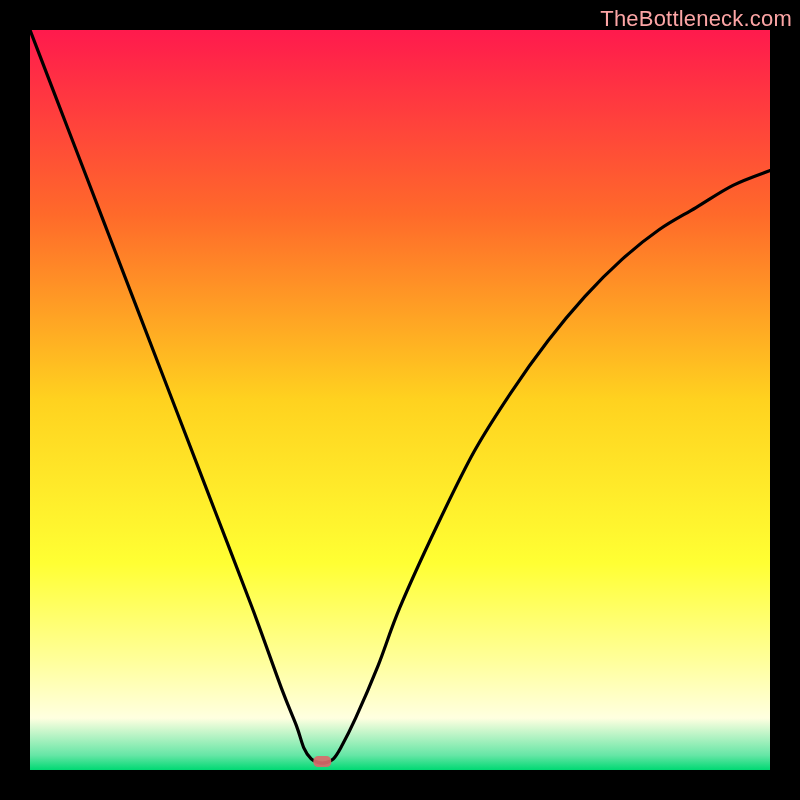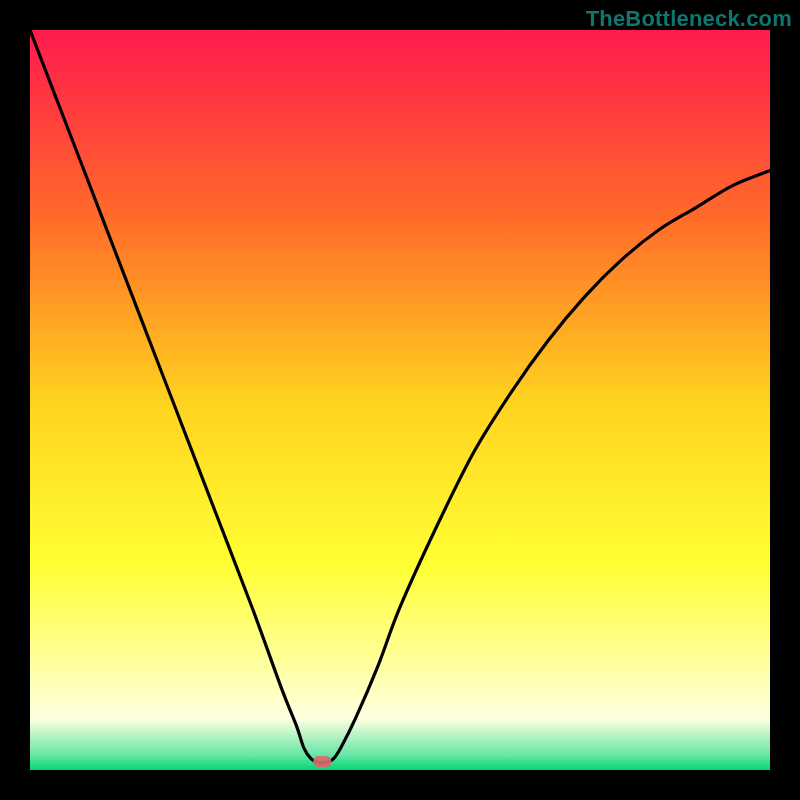--- a/index.html
+++ b/index.html
@@ -21,23 +21,23 @@
     position: absolute;
     left: 30px;
     top: 30px;
     width: 740px;
     height: 740px;
   }
   .watermark {
     position: absolute;
     top: 6px;
     right: 8px;
-    color: #0f766e;
+    color: #fca5a5;
     font-size: 22px;
-    font-weight: 700;
+    font-weight: 400;
     letter-spacing: 0.2px;
     font-family: Arial, Helvetica, sans-serif;
   }
   svg { display:block; }
 </style>
 </head>
 <body>
 
 <div class="outer">
   <div class="watermark">TheBottleneck.com</div>

